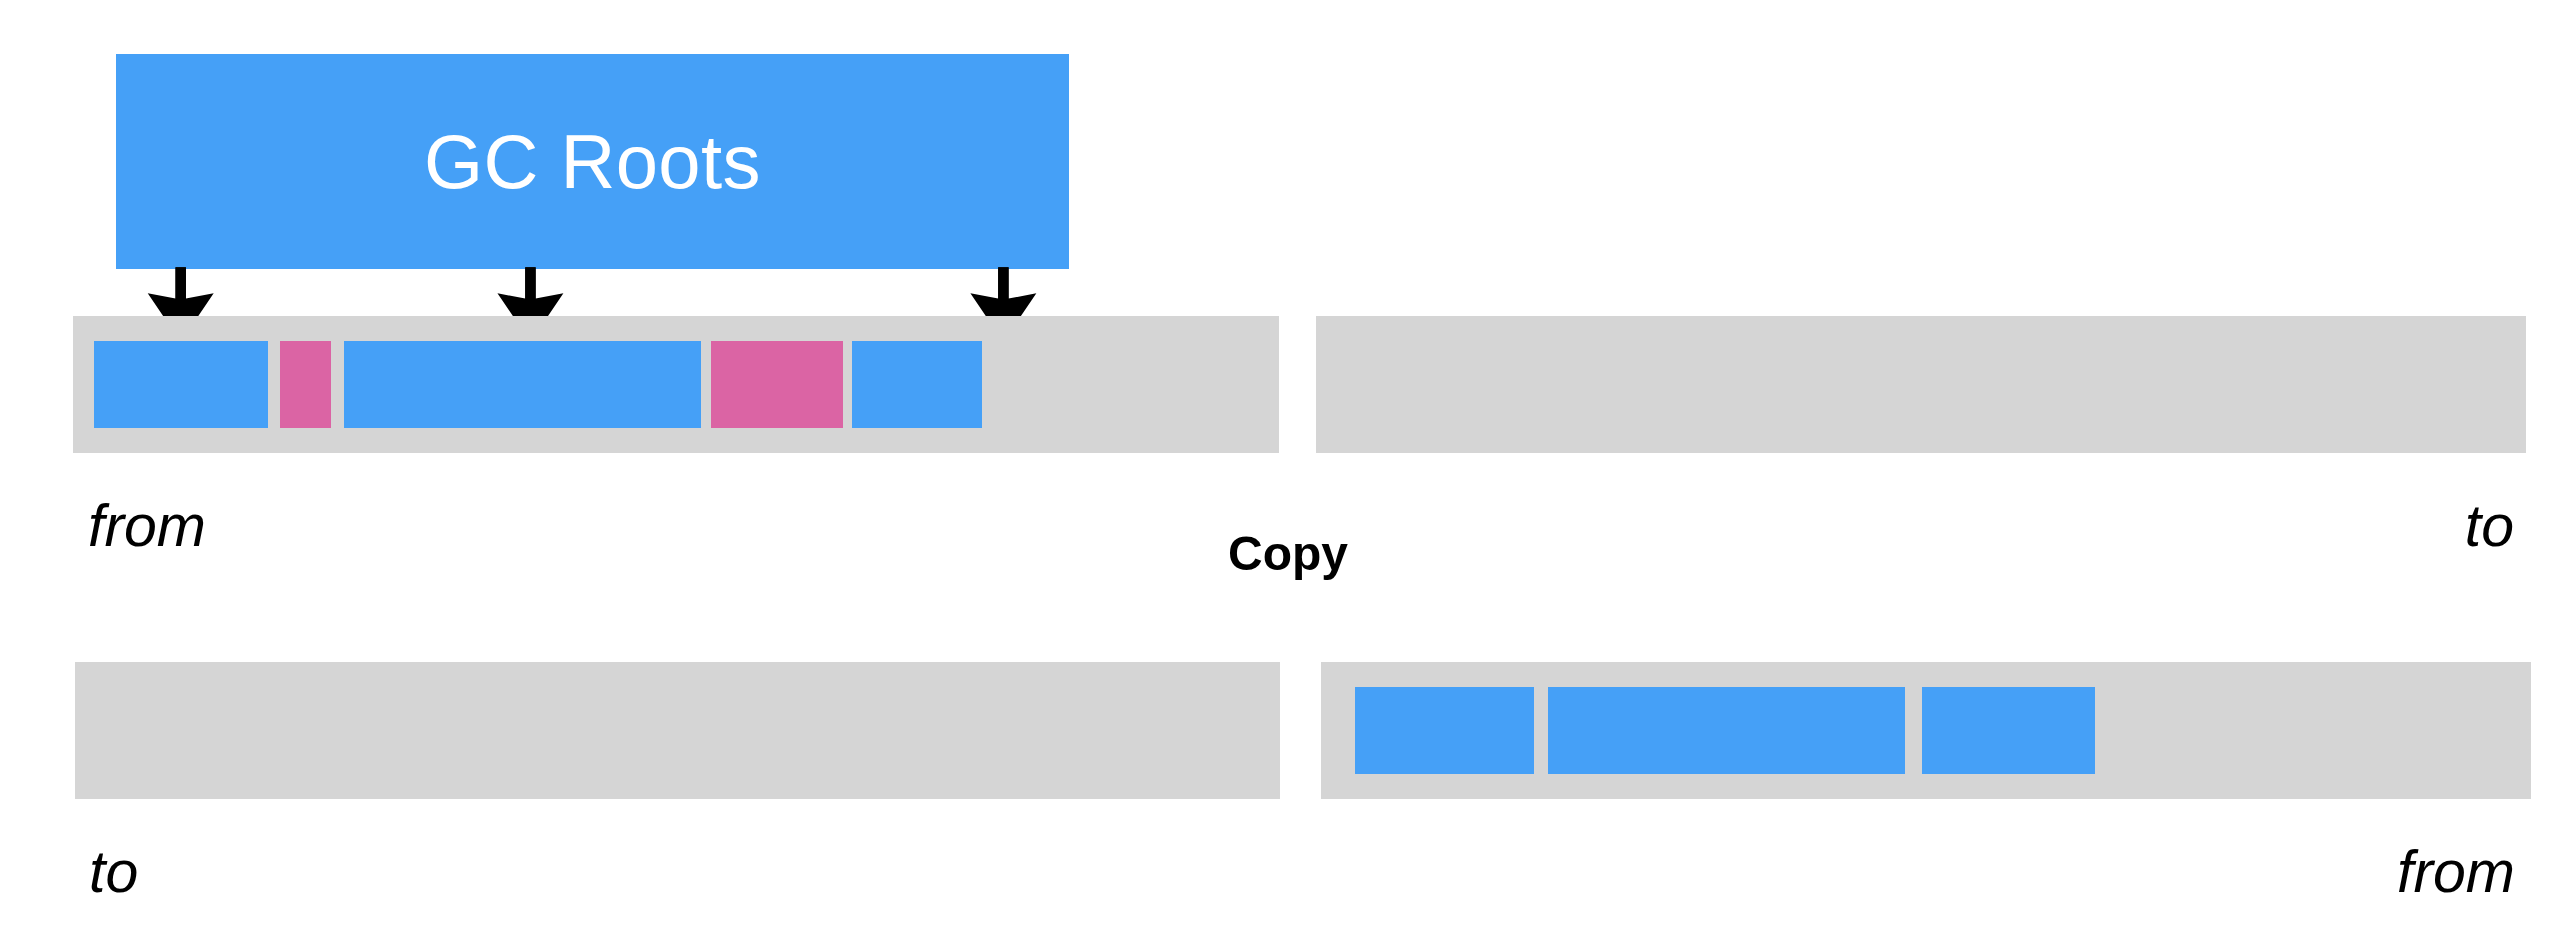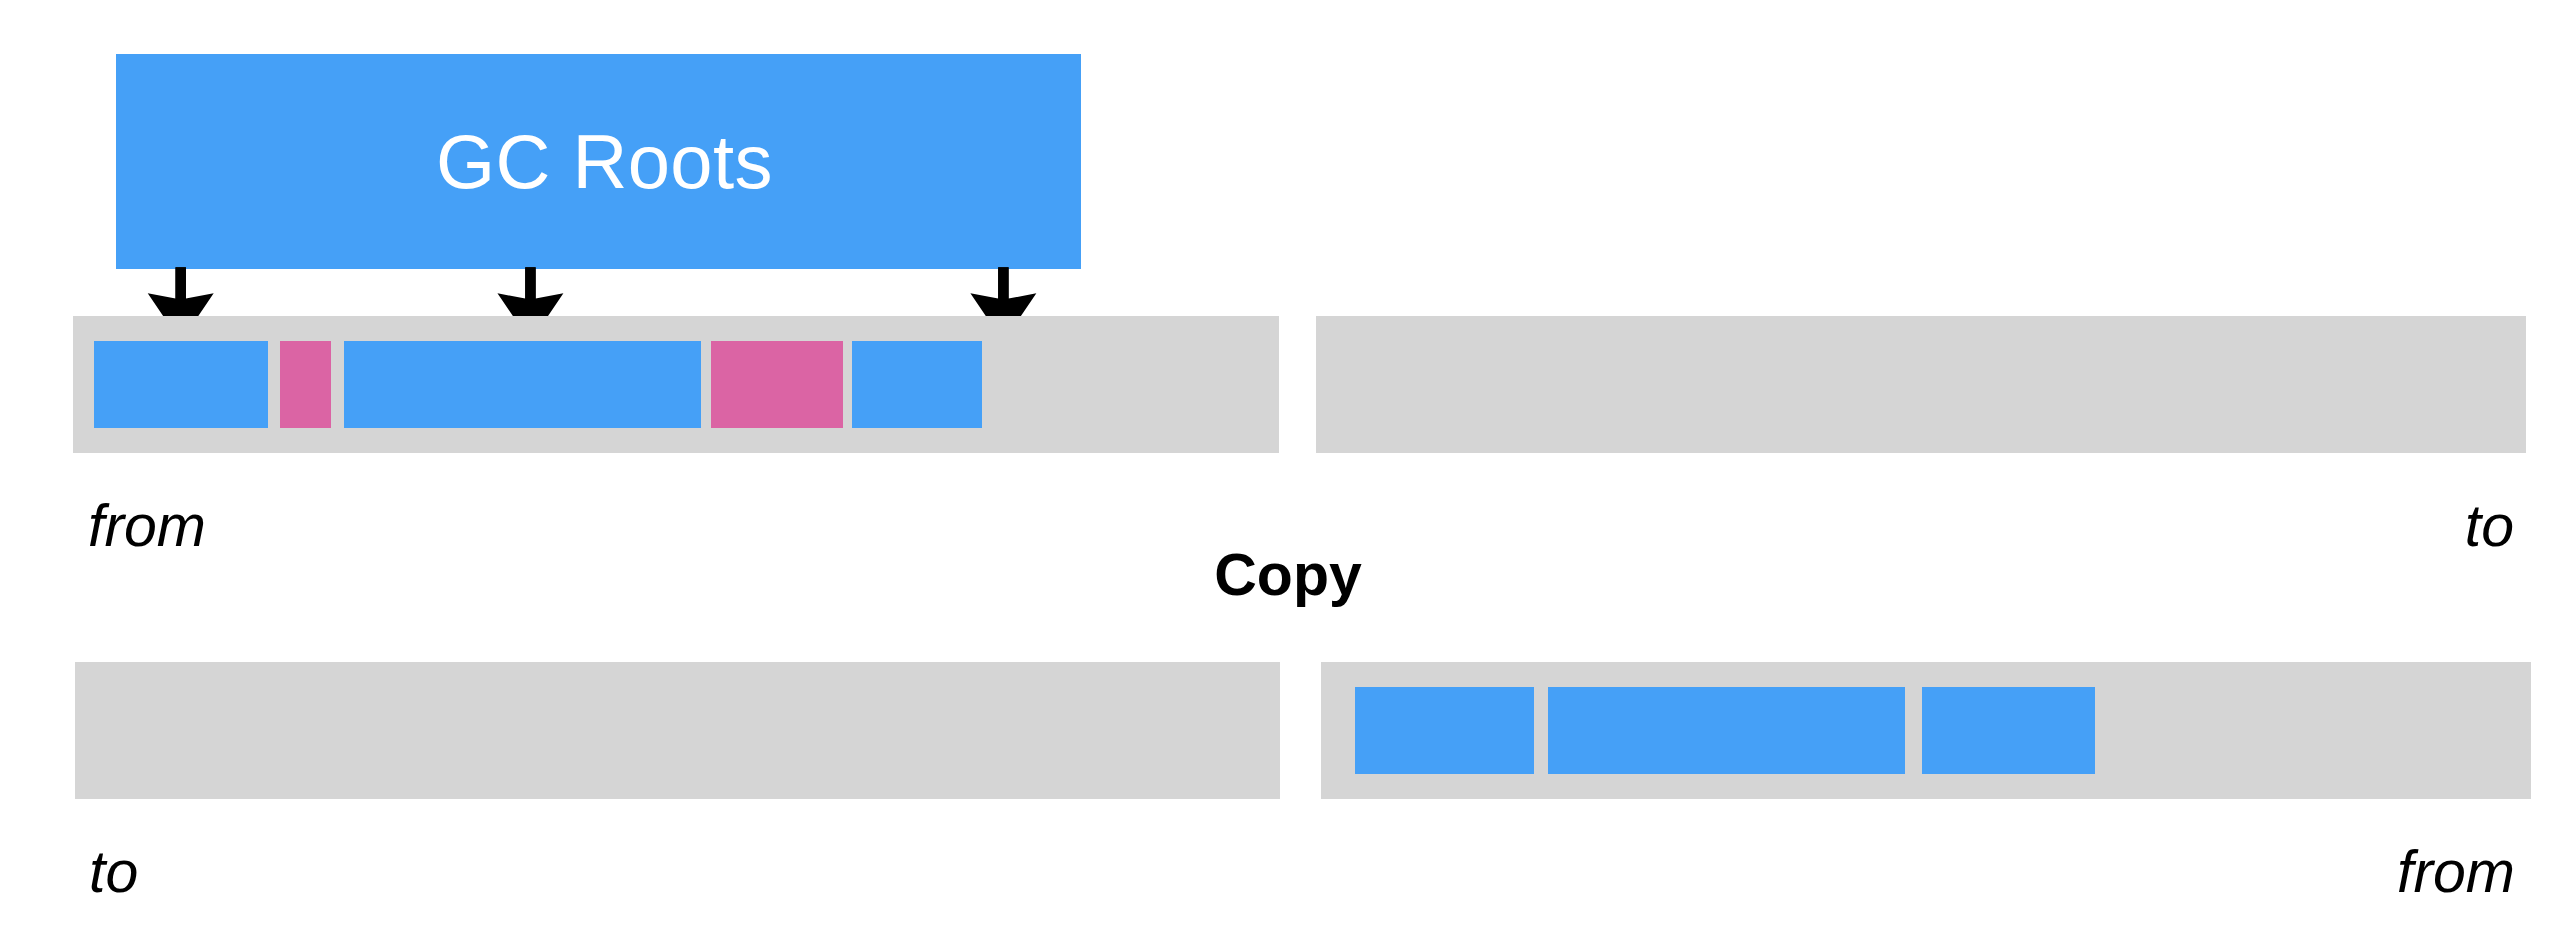--- a/index.html
+++ b/index.html
@@ -22,21 +22,20 @@
   .gc-roots-box {
     position: absolute;
     left: 116px;
     top: 54px;
     width: 953px;
     height: 215px;
     background: #45a0f7;
     display: flex;
     align-items: center;
     justify-content: center;
-    padding-left: 12px;
   }
   .gc-roots-label {
     color: #ffffff;
     font-family: "Liberation Sans", sans-serif;
     font-size: 76px;
     line-height: 1;
     font-weight: 400;
     letter-spacing: 0.4px;
     white-space: nowrap;
   }
@@ -83,26 +82,26 @@
   }
   .label-from-top    { left: 88px;  top: 473px; }
   .label-to-top      { right: 62px;  top: 473px; text-align: right; }
   .label-to-bottom   { left: 89px;  top: 819px; }
   .label-from-bottom { right: 61px;  top: 819px; text-align: right; }
 
   
   .step-caption {
     position: absolute;
     left: 0;
-    top: 546px;
+    top: 530px;
     width: 2576px;
     text-align: center;
     font-family: "Liberation Sans", sans-serif;
     font-weight: bold;
-    font-size: 59px;
+    font-size: 48px;
     line-height: 1;
     color: #000000;
   }
 </style>
 </head>
 <body>
 
 <div id="canvas">
 
   <div class="gc-roots-box">

